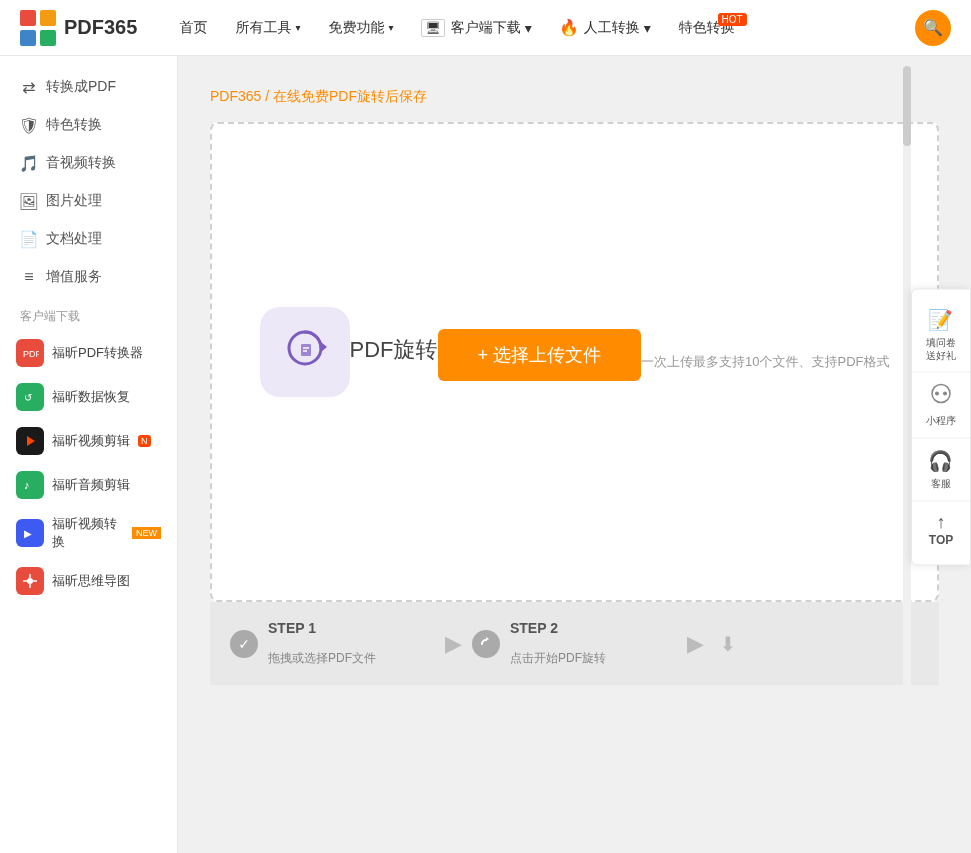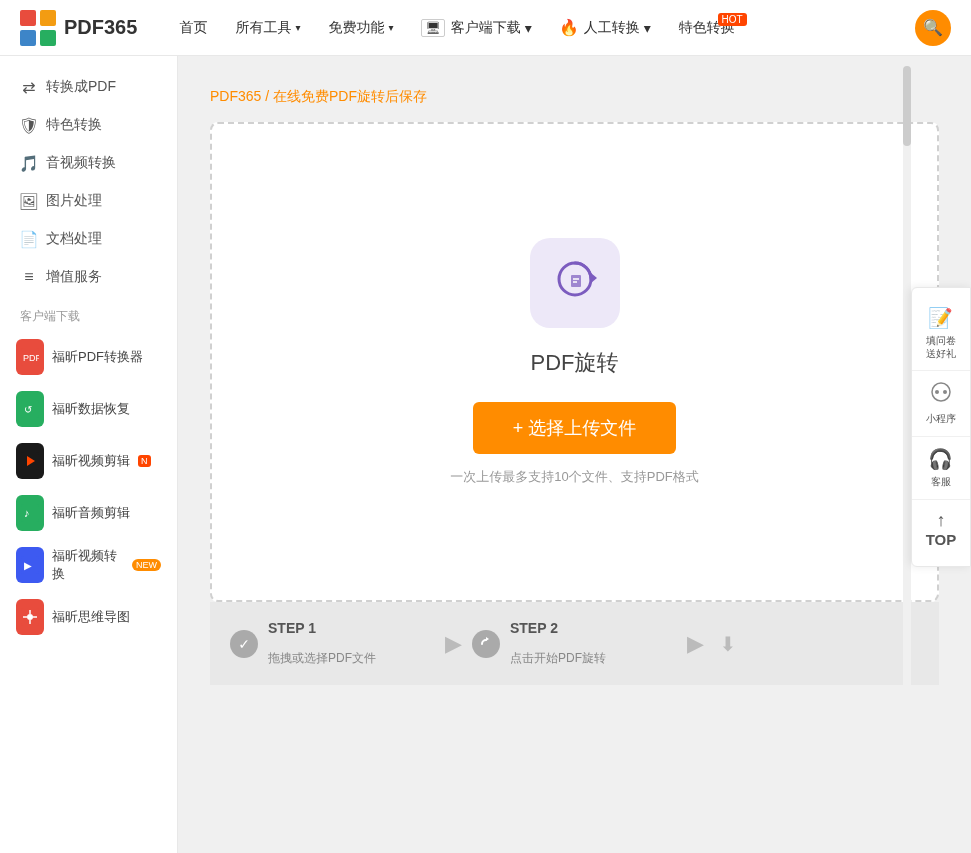--- a/index.html
+++ b/index.html
@@ -152,34 +152,34 @@
       display: flex;
       align-items: center;
       padding: 8px 16px;
       cursor: pointer;
       color: #444;
       gap: 8px;
       font-size: 13px;
     }
     .app-icon {
       width: 28px;
-      height: 36px;
+      height: 28px;
       border-radius: 6px;
       display: flex;
       align-items: center;
       justify-content: center;
       font-size: 14px;
       flex-shrink: 0;
     }
     .new-badge {
       background: #ff8c00;
       color: #fff;
       font-size: 9px;
       padding: 1px 4px;
-      border-radius: 6px;
+      border-radius: 0;
       margin-left: 4px;
     }
 
     
     .main-content {
       flex: 1;
       background: #f0f0f0;
       overflow-y: auto;
       padding: 32px;
       position: relative;
@@ -193,21 +193,20 @@
     }
     .breadcrumb span { color: #ff8c00; cursor: pointer; }
 
     
     .upload-area {
       background: #fff;
       border: 2px dashed #d0d0d0;
       border-radius: 8px;
       padding: 60px 20px;
       display: flex;
-      flex-direction: column;
       align-items: center;
       justify-content: center;
       min-height: 480px;
     }
     .upload-icon-wrap {
       width: 90px;
       height: 90px;
       background: #ede8f8;
       border-radius: 20px;
       display: flex;
@@ -560,19 +559,19 @@
       </svg>
     </span>
     <span style="font-size:10px;color:#555;">小程序</span>
   </div>
   <div class="right-panel-item">
     <span class="right-panel-icon">🎧</span>
     <span style="font-size:10px;color:#555;">客服</span>
   </div>
   <div class="top-btn">
     <span class="top-arrow">↑</span>
-    <span style="font-size:15px;font-weight:bold;color:#555;">TOP</span>
+    <span style="font-size:12px;font-weight:bold;color:#555;">TOP</span>
   </div>
 </div>
 
 <div class="scroll-track">
   <div class="scroll-thumb"></div>
 </div>
 
 </body></html>

